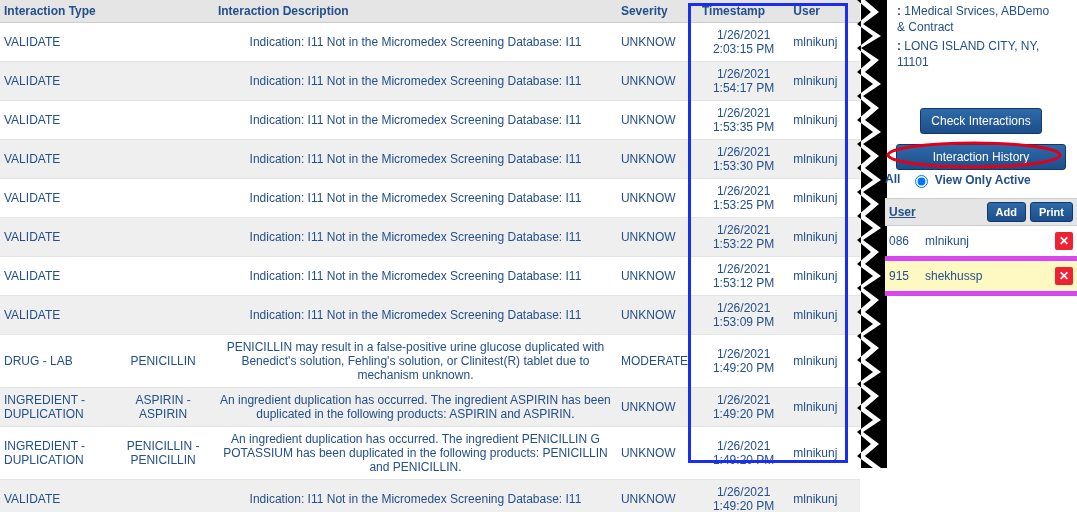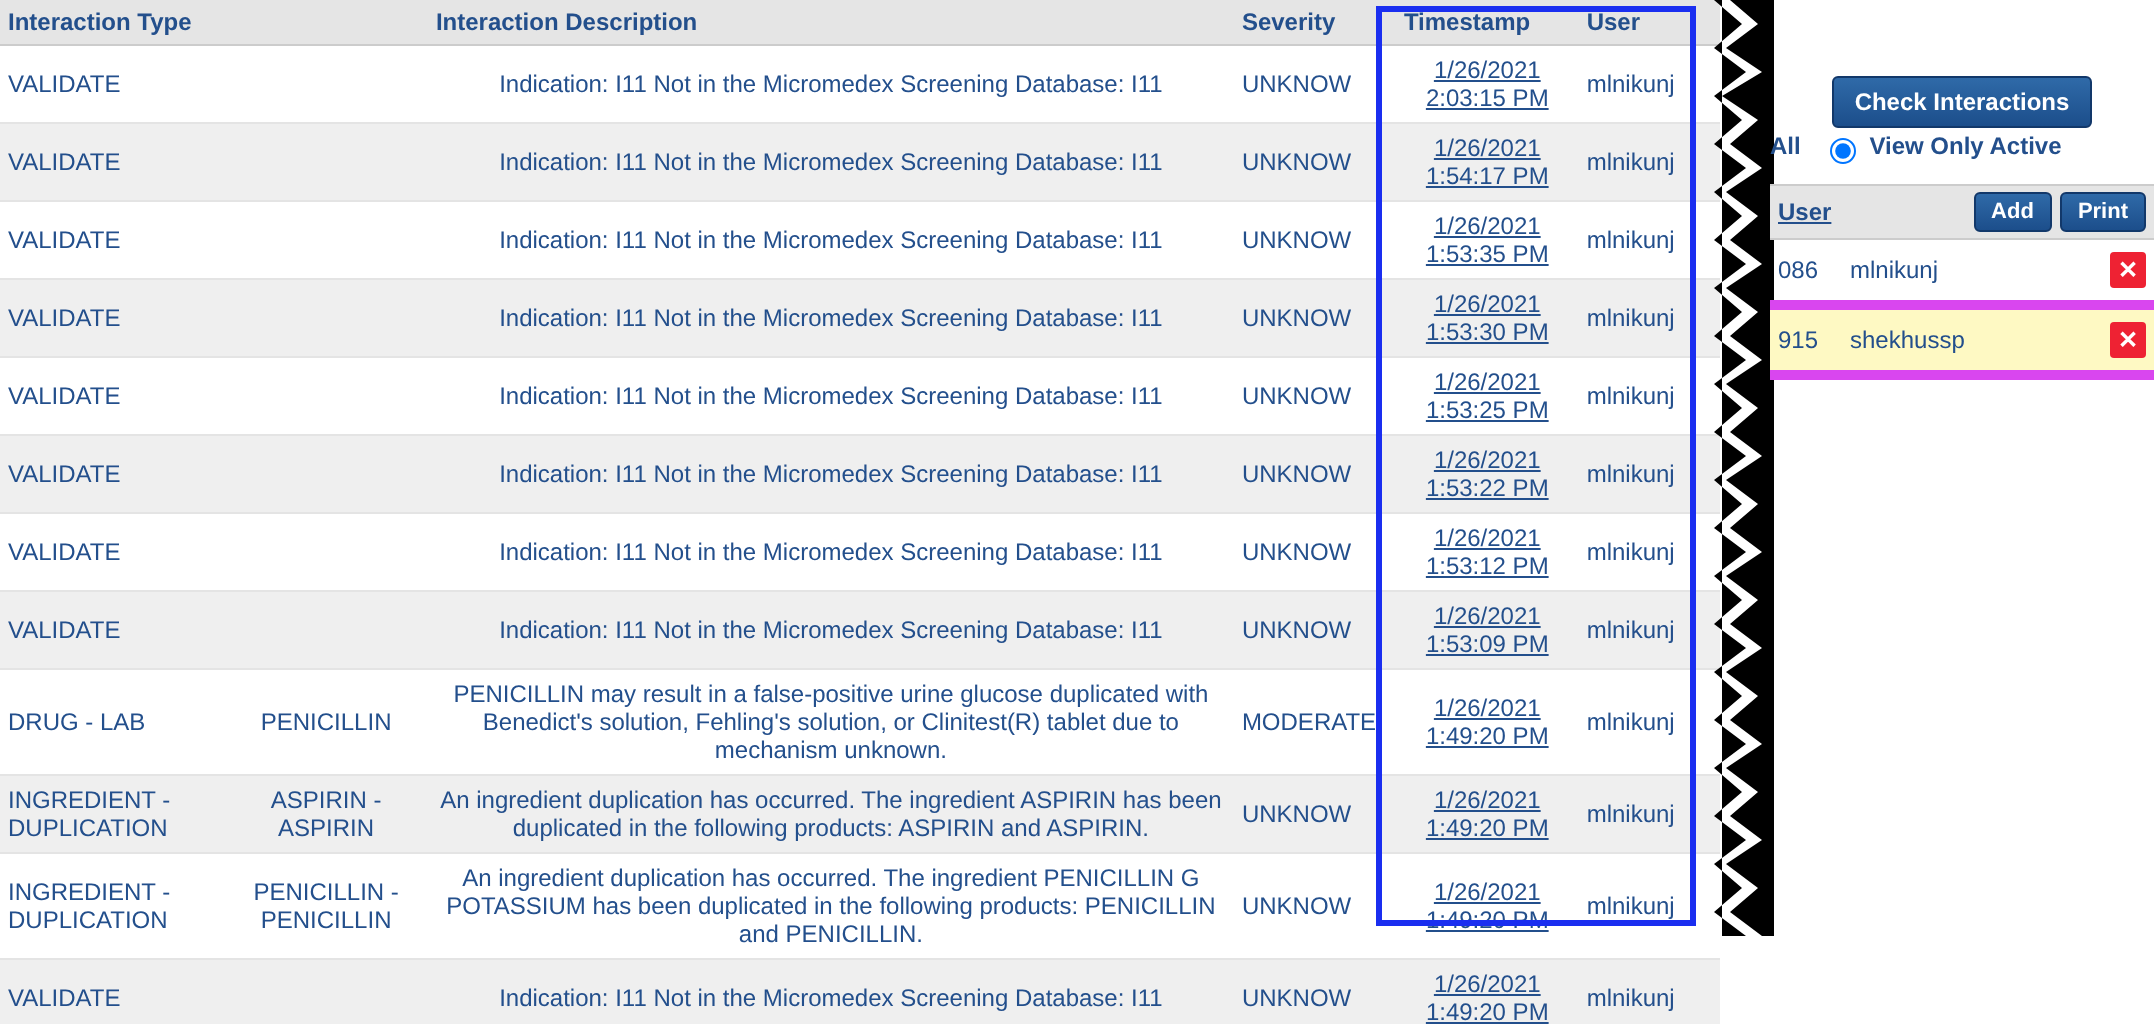--- a/index.html
+++ b/index.html
@@ -9,31 +9,31 @@
   table.main th{background:#e5e5e5;color:#234f8c;font-weight:bold;text-align:left;padding:4px 4px;border-bottom:1px solid #ccc;font-size:12px;}
   table.main td{padding:5px 4px;border-top:1px solid #e4e4e4;color:#234f8c;font-size:12px;vertical-align:middle;}
   table.main tr.odd td{background:#fff;}
   table.main tr.even td{background:#efefef;}
   .col-type{width:100px;}
   .col-ing{width:90px;}
   .col-desc{width:380px;text-align:center;margin-left:40px;}
   .col-sev{width:70px;}
   .col-ts{width:80px;text-align:center;}
   .col-user{width:60px;}
-  .ts-line{display:block;white-space:nowrap;text-decoration:underline;}
+  .ts-line{display:block;white-space:nowrap;}
   .highlight-box{position:absolute;border:3px solid #1a2ef0;pointer-events:none;}
 
   
   .torn{position:absolute;left:857px;top:0;width:30px;height:470px;pointer-events:none;}
   .torn svg{width:100%;height:100%;}
 
   .right-panel{position:absolute;left:885px;top:0;width:192px;}
   .info-block{font-size:12px;color:#234f8c;padding:4px 0 0 12px;line-height:1.3;}
   .btn-row{margin-top:38px;text-align:center;}
-  .std-btn{background:linear-gradient(#2f6aa8,#1c4e8b);color:#fff;border:1px solid #12386a;border-radius:3px;padding:5px 10px;font-size:12px;cursor:pointer;font-weight:bold;}
+  .std-btn{background:linear-gradient(#2f6aa8,#1c4e8b);color:#fff;border:1px solid #12386a;border-radius:3px;padding:5px 10px;font-size:12px;cursor:pointer;font-weight:normal;}
   .ih-wrap{margin-top:10px;text-align:center;position:relative;}
   .red-circ{position:absolute;left:-2px;top:-4px;width:182px;height:30px;pointer-events:none;}
   .view-row{margin:2px 0 0 0;font-size:12px;font-weight:bold;color:#234f8c;}
   .view-row input{vertical-align:middle;}
   .mini-head{display:flex;margin-top:10px;border-top:1px solid #ccc;border-bottom:1px solid #ccc;background:#e5e5e5;padding:3px 4px;font-weight:bold;color:#234f8c;align-items:center;}
   .mini-head .u{flex:1;text-decoration:underline;cursor:pointer;}
   .mini-btns{display:flex;gap:4px;align-items:flex-end;}
   .mini-btns button{background:linear-gradient(#2f6aa8,#1c4e8b);color:#fff;border:1px solid #12386a;border-radius:3px;padding:3px 8px;font-size:11px;cursor:pointer;font-weight:bold;}
   .mini-row{display:flex;align-items:center;padding:6px 4px;border-bottom:5px solid #d946ef;color:#234f8c;font-size:12px;}
   .mini-row .num{width:36px;}
@@ -199,25 +199,37 @@
   <div class="highlight-box" style="left:688px;top:3px;width:154px;height:454px;"></div>
 
   <div class="torn">
     <svg viewBox="0 0 30 470" preserveAspectRatio="none">
       <polygon fill="#000" points="8,0 22,12 6,24 24,36 4,48 22,60 8,72 24,84 6,96 22,108 8,120 24,132 6,144 22,156 8,168 24,180 6,192 22,204 8,216 24,228 6,240 22,252 8,264 24,276 6,288 22,300 8,312 24,324 6,336 22,348 8,360 24,372 6,384 22,396 8,408 24,420 6,432 22,444 8,456 24,468 30,468 30,0"></polygon>
       <polygon fill="#000" points="0,0 14,12 0,24 16,36 0,48 14,60 0,72 16,84 0,96 14,108 0,120 16,132 0,144 14,156 0,168 16,180 0,192 14,204 0,216 16,228 0,240 14,252 0,264 16,276 0,288 14,300 0,312 16,324 0,336 14,348 0,360 16,372 0,384 14,396 0,408 16,420 0,432 14,444 0,456 16,468 4,468 4,0"></polygon>
     </svg>
   </div>
 
   <div class="right-panel">
+    <div class="info-block">
+      <div><span style="font-weight:bold">:</span> <span>1Medical Srvices, ABDemo</span></div>
+      <div>&amp; Contract</div>
+      <div style="margin-top:4px"><span style="font-weight:bold">:</span> <span>LONG ISLAND CITY, NY,</span></div>
+      <div>11101</div>
+    </div>
 
     <div class="btn-row">
       <button class="std-btn">Check Interactions</button>
     </div>
 
+    <div class="ih-wrap">
+      <button class="std-btn" style="width:170px">Interaction History</button>
+      <svg class="red-circ" viewBox="0 0 182 30">
+        <ellipse cx="91" cy="15" rx="86" ry="12" fill="none" stroke="#e2001a" stroke-width="3"></ellipse>
+      </svg>
+    </div>
 
     <div class="view-row">
       <label>
         <span>All</span>
       </label>
       &nbsp;
       <label>
         <input type="radio" checked="" style="">
         <span>View Only Active</span>
       </label>

